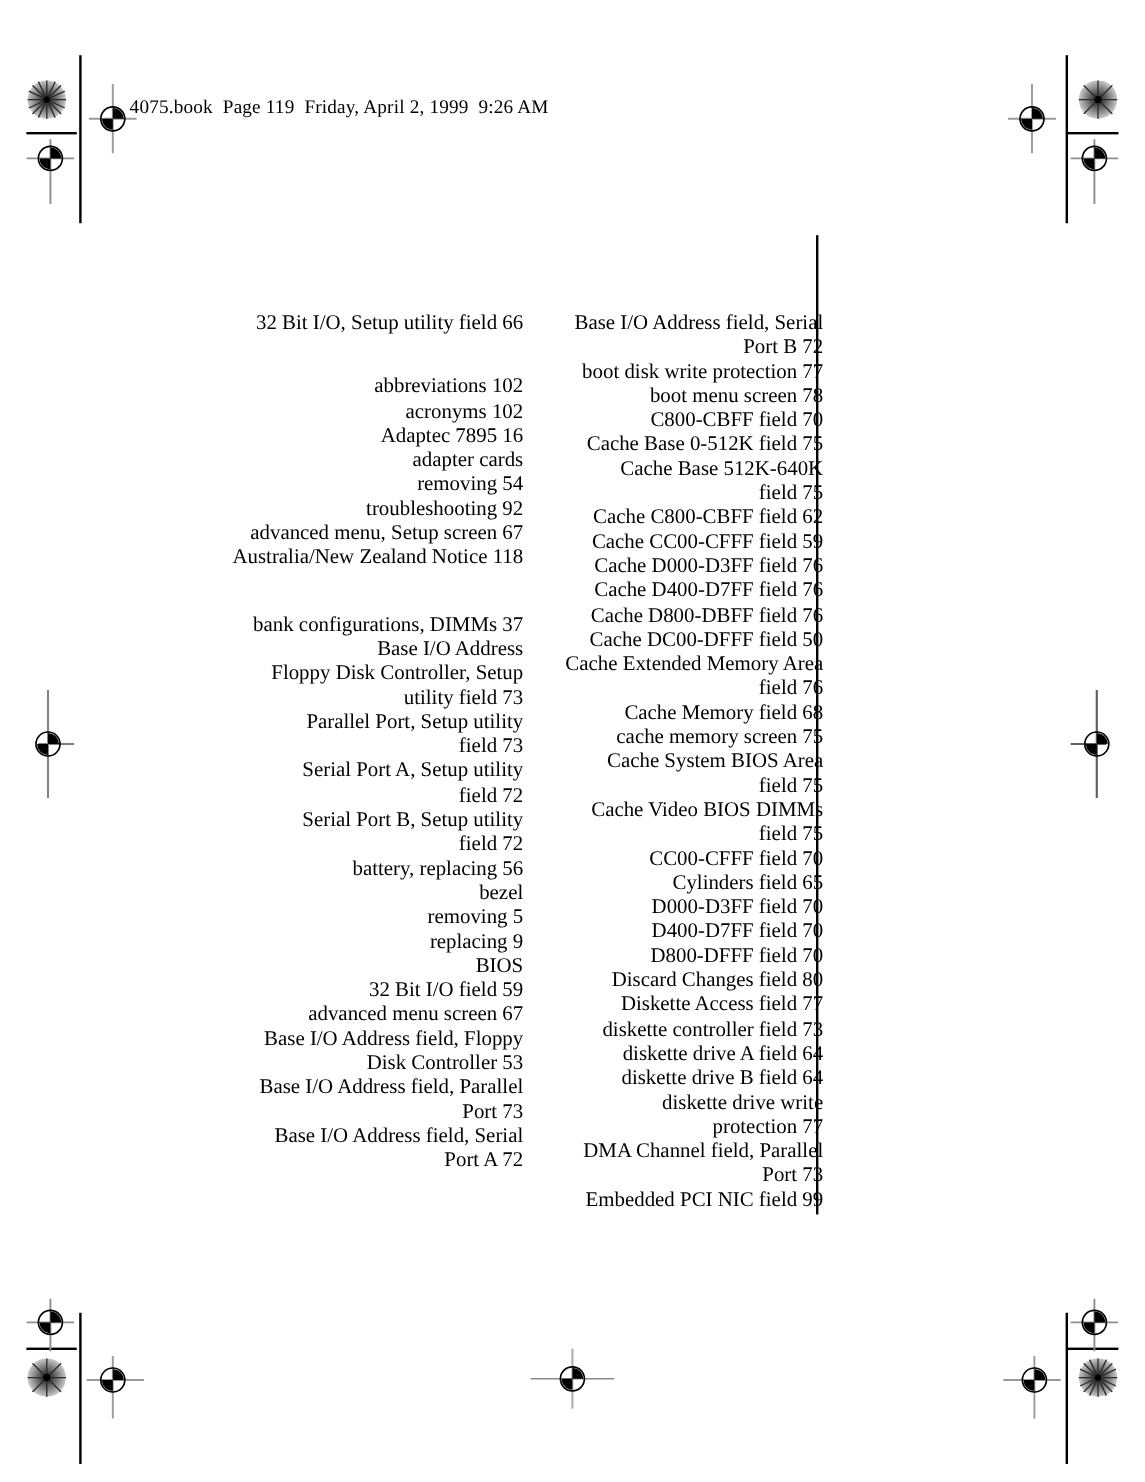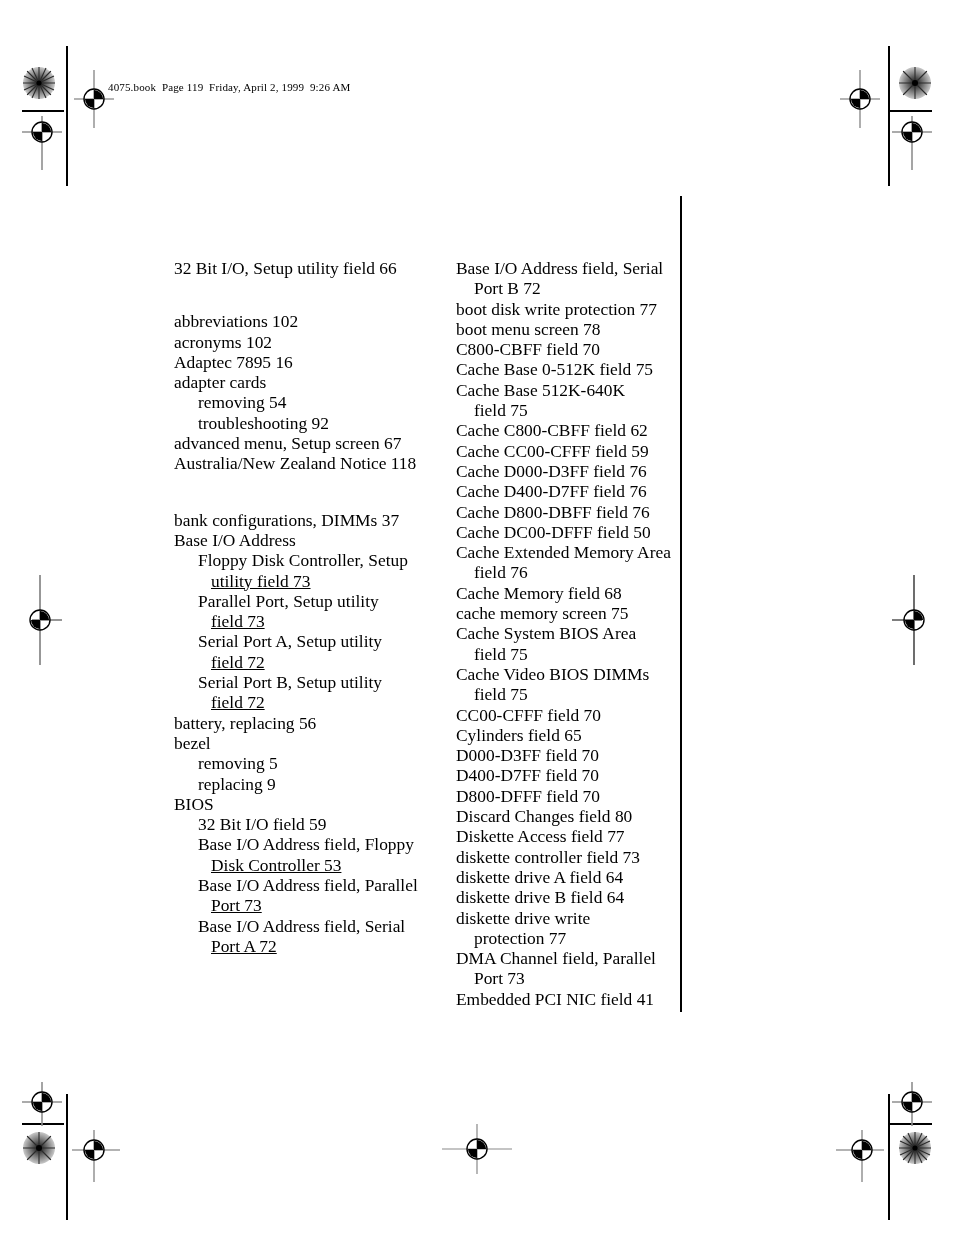--- a/index.html
+++ b/index.html
@@ -43,42 +43,43 @@
     height: 34px;
     border-radius: 50%;
     overflow: hidden;
   }
   .rosette svg { display: block; }
 
   
   .file-header {
     position: absolute;
     font-family: "Liberation Serif", "DejaVu Serif", serif;
-    font-size: 11px;
+    font-size: 16px;
     letter-spacing: 0.15px;
     white-space: pre;
     color: #000000;
   }
 
   
   .index-col {
     position: absolute;
     top: 258px;
     font-size: 17.4px;
     line-height: 20.3px;
+    text-align: right;
   }
   .index-col.left  { left: 174px; width: 262px; }
   .index-col.right { left: 456px; width: 230px; }
 
   .entry {
     white-space: pre-wrap;
   }
   .lvl0 { padding-left: 0px; }
   .lvl1 { padding-left: 24px; }
-  .lvl2 { padding-left: 37px; text-decoration: underline; }
+  .lvl2 { padding-left: 37px; }
   .cont { padding-left: 18px; }
 
   .group-gap { height: 36px; }
   .group-gap-sm { height: 33px; }
 
   .col-divider {
     position: absolute;
     background: #000000;
     width: 2px;
   }
@@ -303,20 +304,21 @@
       <div class="entry lvl1">Serial Port A, Setup utility</div>
       <div class="entry lvl2">field 72</div>
       <div class="entry lvl1">Serial Port B, Setup utility</div>
       <div class="entry lvl2">field 72</div>
       <div class="entry lvl0">battery, replacing 56</div>
       <div class="entry lvl0">bezel</div>
       <div class="entry lvl1">removing 5</div>
       <div class="entry lvl1">replacing 9</div>
       <div class="entry lvl0">BIOS</div>
       <div class="entry lvl1">32 Bit I/O field 59</div>
+      <div class="entry lvl1">advanced menu screen 67</div>
       <div class="entry lvl1">Base I/O Address field, Floppy</div>
       <div class="entry lvl2">Disk Controller 53</div>
       <div class="entry lvl1">Base I/O Address field, Parallel</div>
       <div class="entry lvl2">Port 73</div>
       <div class="entry lvl1">Base I/O Address field, Serial</div>
       <div class="entry lvl2">Port A 72</div>
     </div>
 
   <div class="index-col right" id="col-right">
       <div class="entry lvl0">Base I/O Address field, Serial</div>
@@ -348,16 +350,16 @@
       <div class="entry lvl0">D800-DFFF field 70</div>
       <div class="entry lvl0">Discard Changes field 80</div>
       <div class="entry lvl0">Diskette Access field 77</div>
       <div class="entry lvl0">diskette controller field 73</div>
       <div class="entry lvl0">diskette drive A field 64</div>
       <div class="entry lvl0">diskette drive B field 64</div>
       <div class="entry lvl0">diskette drive write</div>
       <div class="entry cont">protection 77</div>
       <div class="entry lvl0">DMA Channel field, Parallel</div>
       <div class="entry cont">Port 73</div>
-      <div class="entry lvl0">Embedded PCI NIC field 41</div>
+      <div class="entry lvl0">Embedded PCI NIC field 99</div>
     </div>
 
 </div>
 
 </body></html>

